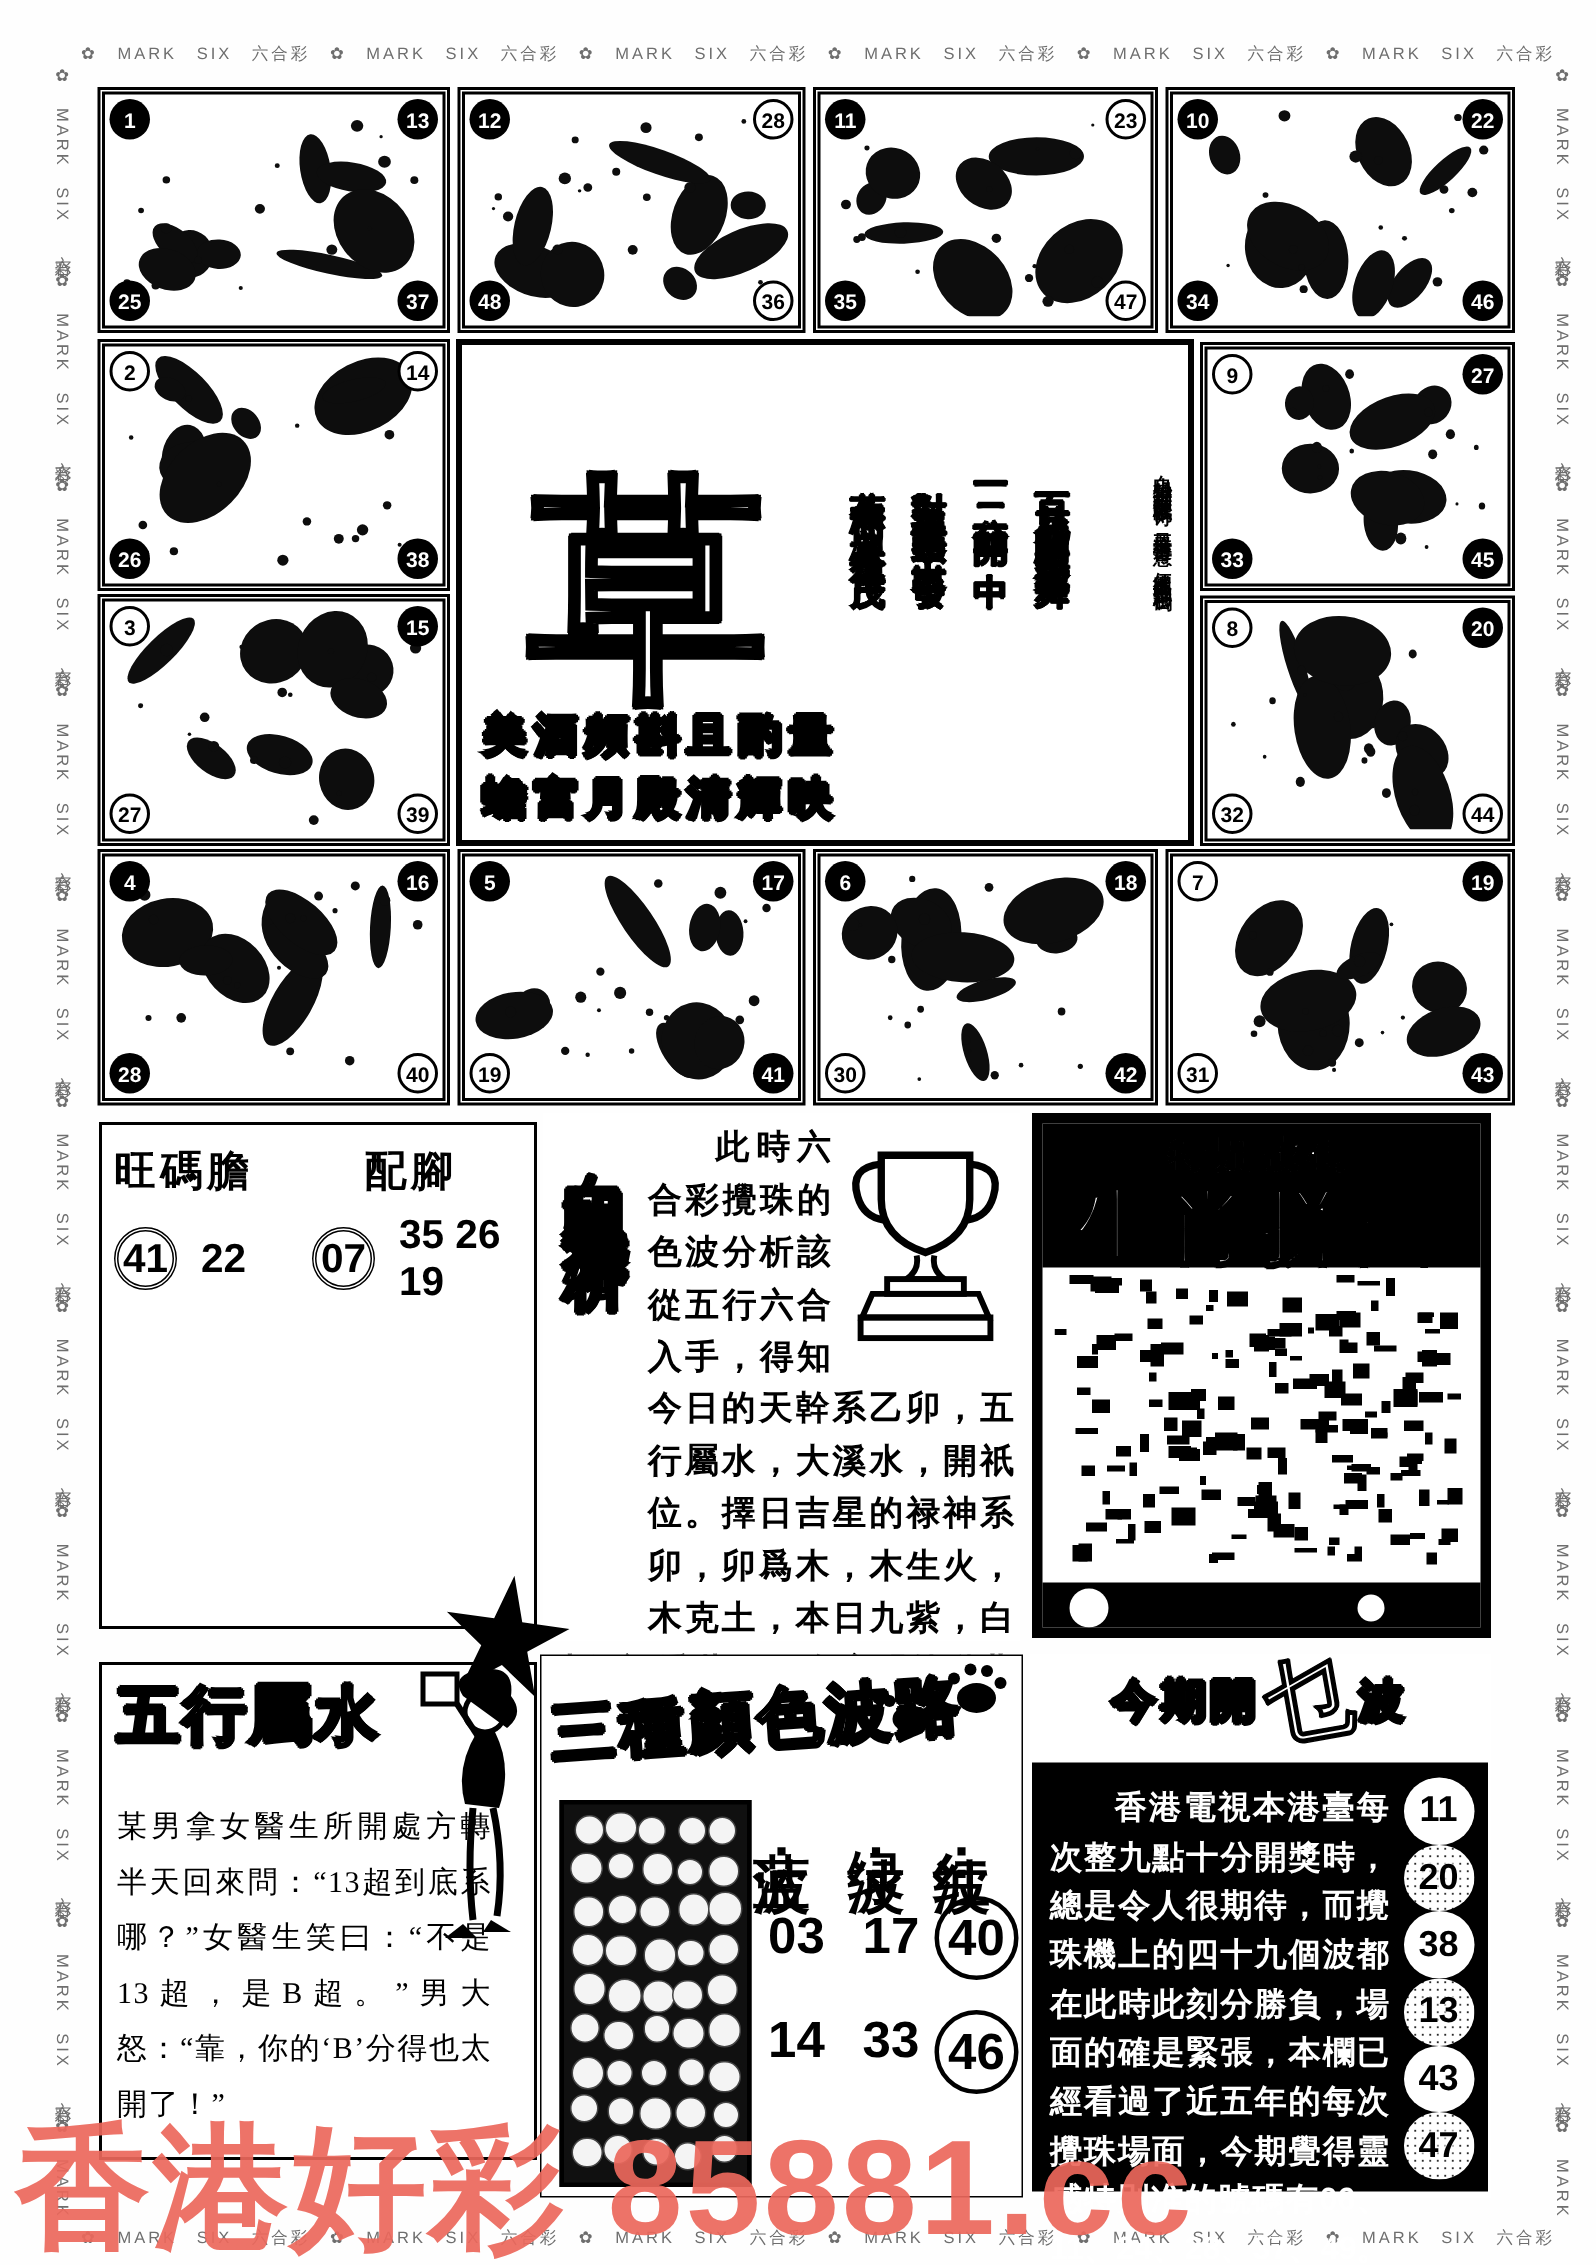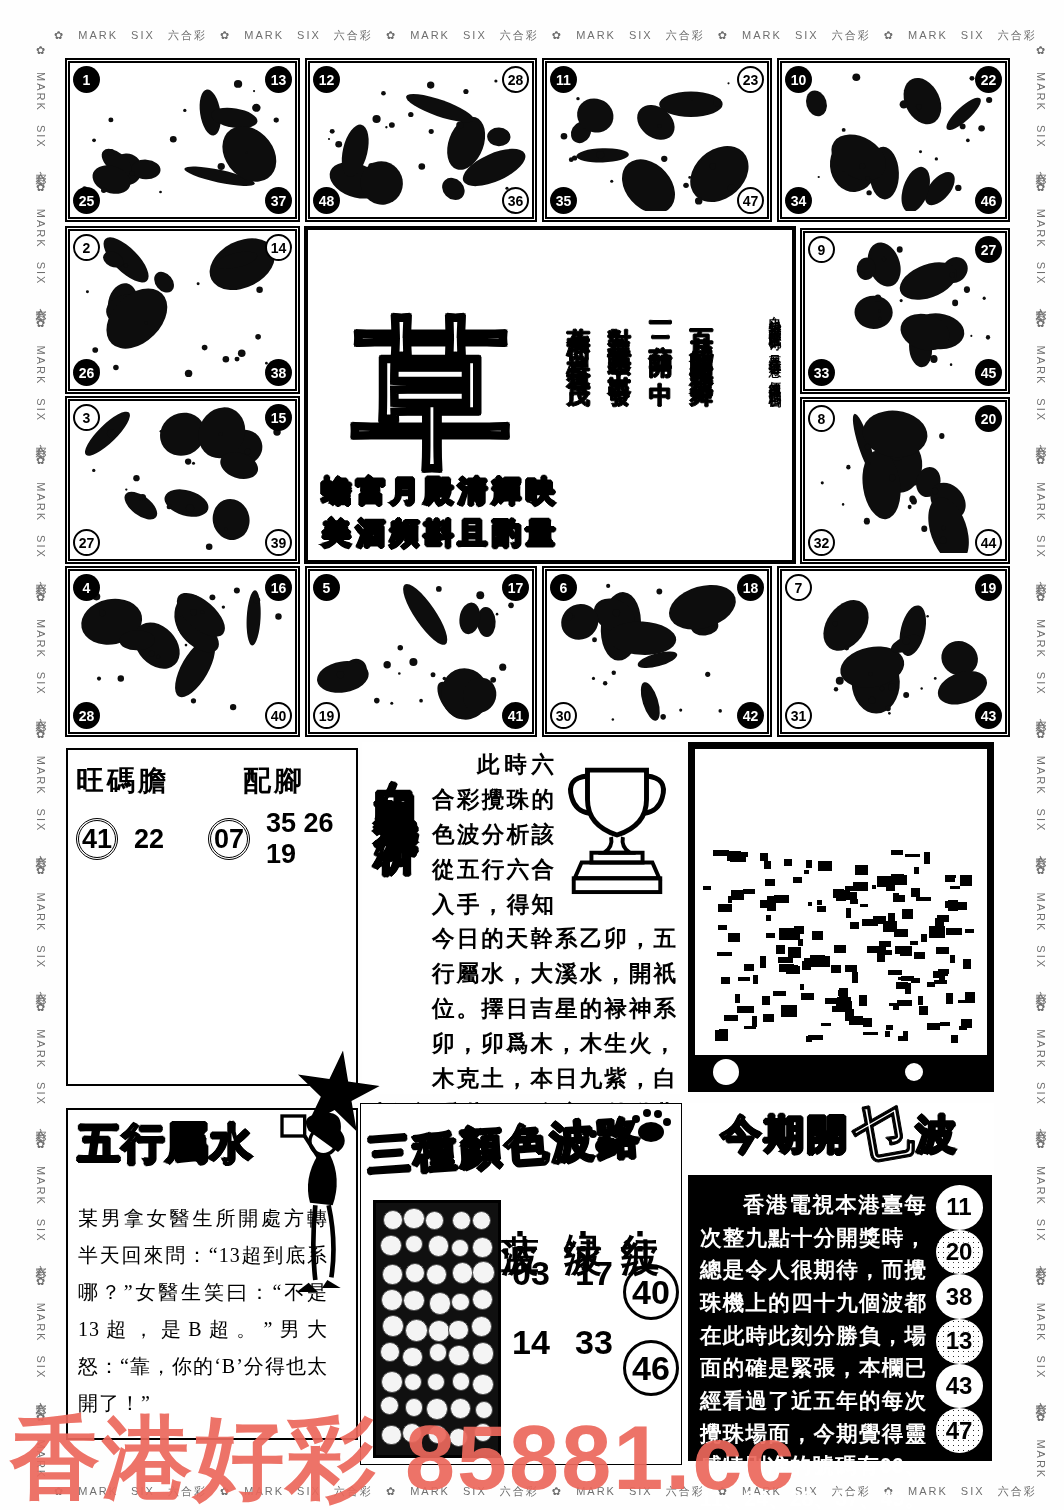--- a/index.html
+++ b/index.html
@@ -64,28 +64,28 @@
   #joke-body{font-family:"Liberation Serif",serif;font-size:20px;line-height:1.85;margin-top:28px;
              letter-spacing:1px;text-align:justify;width:250px;}
   #joke-lady{position:absolute;right:2px;top:2px;width:80px;height:210px;}
   #sanbo{left:360px;top:1103px;width:322px;height:362px;border:1px solid #000;}
   #sanbo-title{position:absolute;left:6px;top:14px;font-size:43px;letter-spacing:3px;transform:rotate(-4deg);white-space:nowrap;}
   #paws{position:absolute;right:6px;top:2px;width:92px;height:66px;}
   #machine{position:absolute;left:12px;top:96px;width:122px;height:252px;border:3px solid #000;background:#101010;overflow:hidden;}
   #machine b{position:absolute;border-radius:50%;background:#f4f4f4;border:1px solid #444;box-sizing:border-box;}
   .wave-col{position:absolute;top:100px;width:60px;text-align:center;}
   .wave-label{writing-mode:vertical-rl;font-size:38px;font-weight:900;letter-spacing:4px;line-height:1;}
-  .wave-v{font-size:34px;font-weight:bold;}
+  .wave-v{font-size:34px;font-weight:bold;margin-top:18px;}
   .wave-v.circled{display:inline-flex;width:50px;height:50px;border:3px solid #000;border-radius:50%;
                   align-items:center;justify-content:center;margin-top:10px;}
   #wc1{left:140px}#wc2{left:203px}#wc3{left:260px}
   
   #jinqi{left:686px;top:1103px;width:308px;height:362px;}
   #jq-title{display:flex;align-items:center;justify-content:center;gap:4px;height:62px;}
-  .jq-t{font-size:40px;letter-spacing:3px;}
+  .jq-t{font-size:30px;letter-spacing:3px;}
   #jq-script{font-family:"Liberation Serif",serif;font-size:58px;font-weight:bold;transform:rotate(-10deg);
              -webkit-text-stroke:1px #000;color:#fff;text-shadow:-1px 0 #000,1px 0 #000,0 -1px #000,0 1px #000;}
   #jq-black{position:absolute;left:2px;right:2px;top:72px;bottom:4px;background:#000;color:#fff;
             padding:14px 66px 10px 12px;box-sizing:border-box;}
   #jq-body{font-size:21.5px;font-weight:bold;line-height:1.52;text-align:justify;text-indent:2em;}
   #jq-balls{position:absolute;right:7px;top:10px;bottom:8px;width:52px;display:flex;flex-direction:column;
             justify-content:space-between;align-items:center;}
   .ball{width:47px;height:47px;border-radius:50%;background:#fff;color:#000;display:flex;align-items:center;
         justify-content:center;font-size:24px;font-weight:900;}
   .ball.textured{background-image:radial-gradient(#2a2a2a 15%,transparent 17%);background-size:5px 5px;
@@ -368,22 +368,22 @@
   <div id="titleblock">
     <div id="big-char" class="otl" style="-webkit-text-stroke:3px #000">草</div>
     <div id="poem-note">白小姐特别奉献神童献碼诗，只要猜透诗意，便從圖中找到密碼。</div>
     <div id="poems">
       <span class="pline otl-thin">百花盛開煤飛舞</span>
       <span class="pline otl-thin">一二分開一一中</span>
       <span class="pline otl-thin">對準集頭三出發</span>
       <span class="pline otl-thin">蕉樹一棵長得茂</span>
     </div>
     <div id="couplet" class="otl">
+      <div>美酒頻斟且酌量</div>
       <div>蟾宮月殿清輝映</div>
-      <div>美酒頻斟且酌量</div>
     </div>
   </div>
 
   <div class="panel" style="left:65px;top:566px;width:235px;height:171px">
     <div class="art"><svg width="100%" height="100%" viewBox="0 0 200 140" preserveAspectRatio="none">
           <ellipse cx="111.8042695473251" cy="85.47282235939643" rx="30.801748971193415" ry="12.61952160493827" transform="rotate(119.74228395061728 111.8042695473251 85.47282235939643)" fill="#0d0d0d"></ellipse>
           <ellipse cx="109.18402777777777" cy="38.22702331961591" rx="22.17576303155007" ry="16.568981481481483" transform="rotate(79.0054012345679 109.18402777777777 38.22702331961591)" fill="#0d0d0d"></ellipse>
           <ellipse cx="114.39557613168724" cy="53.30118312757202" rx="23.413460219478736" ry="12.291589506172839" transform="rotate(38.77777777777778 114.39557613168724 53.30118312757202)" fill="#0d0d0d"></ellipse>
           <ellipse cx="166.79076646090536" cy="38.4113511659808" rx="25.928420781893003" ry="6.5095679012345675" transform="rotate(92.94830246913581 166.79076646090536 38.4113511659808)" fill="#0d0d0d"></ellipse>
           <ellipse cx="33.49922839506173" cy="42.01431755829904" rx="28.83792866941015" ry="21.278472222222224" transform="rotate(168.7391975308642 33.49922839506173 42.01431755829904)" fill="#0d0d0d"></ellipse>
@@ -532,20 +532,24 @@
         <path d="M54 80 q2 10 -7 16 h26 q-9 -6 -7 -16" fill="none" stroke="#000" stroke-width="4"></path>
         <rect x="34" y="96" width="52" height="10" fill="none" stroke="#000" stroke-width="4"></rect>
         <path d="M24 106 h72 l7 16 h-86 z" fill="none" stroke="#000" stroke-width="4"></path>
         <rect x="16" y="122" width="88" height="14" fill="none" stroke="#000" stroke-width="4"></rect>
       </svg>
     </div>
     <div id="sebo-body">此時六合彩攪珠的色波分析該從五行六合入手，得知今日的天幹系乙卯，五行屬水，大溪水，開祇位。擇日吉星的禄神系卯，卯爲木，木生火，木克土，本日九紫，白小姐認爲此日：倉庫門外動北色波綠波最佳，要吼10、23、29、31、45號。</div>
   </div>
 
   <div class="box" id="shengxiao">
+    <div id="sx-head">
+      <div id="sx-sub" class="otl-thin">特別號碼</div>
+      <div id="sx-title" class="otl">生肖拼圖</div>
+    </div>
     <div id="puzzle">
         <i style="left:50.671553497942384%;top:21.194594478737997%;width:2.731520061728395%;height:4.319039351851852%"></i>
         <i style="left:80.98131001371742%;top:67.23994770233196%;width:3.1024305555555554%;height:2.657542438271605%"></i>
         <i style="left:68.67789780521262%;top:13.202996399176955%;width:5.343711419753086%;height:4.810860339506172%"></i>
         <i style="left:37.218106995884774%;top:5.688678840877914%;width:2.2331404320987653%;height:3.8901041666666667%"></i>
         <i style="left:27.651320301783265%;top:40.005637002743484%;width:5.881828703703704%;height:5.83971836419753%"></i>
         <i style="left:88.06395747599451%;top:12.943994341563785%;width:3.7342206790123456%;height:1.9374807098765432%"></i>
         <i style="left:41.35725308641975%;top:28.886466906721534%;width:3.068094135802469%;height:2.7945023148148147%"></i>
         <i style="left:76.35836762688615%;top:9.252807784636488%;width:1.9945601851851853%;height:3.3552276234567904%"></i>
         <i style="left:72.26483196159123%;top:30.27758487654321%;width:3.958063271604938%;height:4.897434413580247%"></i>

